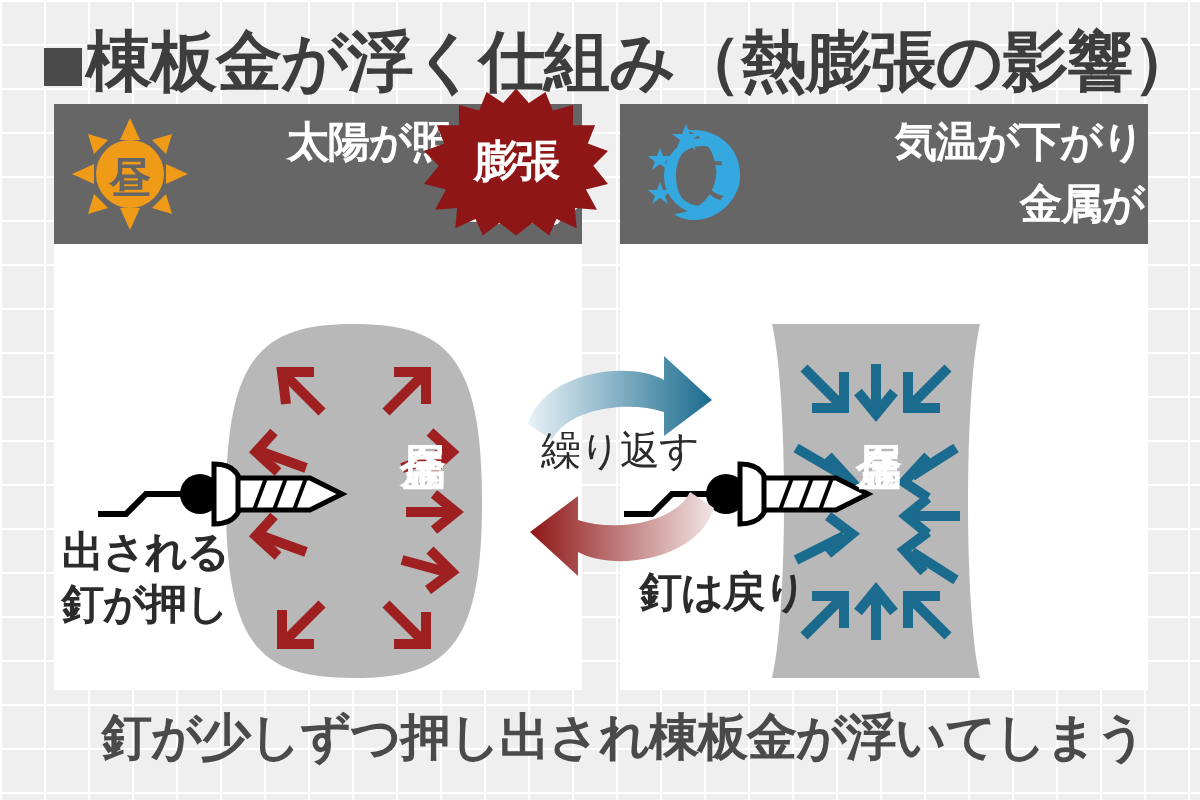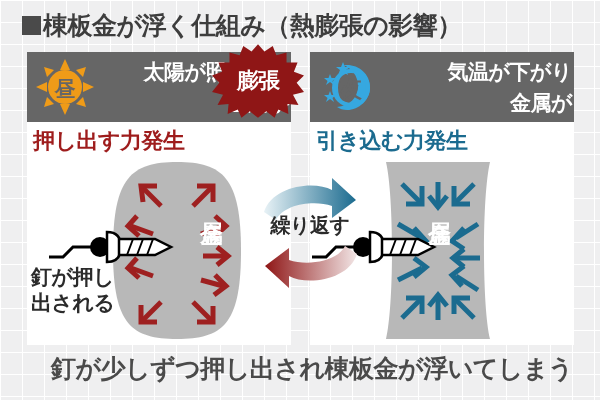--- a/index.html
+++ b/index.html
@@ -14,21 +14,21 @@
       linear-gradient(to bottom, #ffffff 1px, transparent 1px);
     background-size: 22px 22px;
     overflow: hidden;
     position: relative;
   }
   #stage { position: absolute; left: 0; top: 0; width: 600px; height: 400px; }
 
   
   .title {
     position: absolute; left: 22px; top: 9px;
-    font-size: 25px; font-weight: bold; color: #3d3d3d;
+    font-size: 33px; font-weight: bold; color: #3d3d3d;
     letter-spacing: -0.5px; white-space: nowrap;
   }
   .title .sq {
     display: inline-block; width: 19px; height: 19px;
     background: #4a4a4a; vertical-align: -1px; margin-right: 2px;
   }
 
   
   .panel { position: absolute; top: 52px; width: 264px; height: 293px; background: #ffffff; }
   .panel.left  { left: 27px; }
@@ -74,21 +74,21 @@
   }
   .nail-caption {
     position: absolute; font-size: 21px; font-weight: bold; color: #2b2b2b;
     line-height: 26px; letter-spacing: -0.5px; white-space: nowrap;
   }
 
   
   .cycle { position: absolute; left: 258px; top: 168px; width: 105px; height: 130px; }
   .cycle-label {
     position: absolute; left: 258px; top: 212px; width: 104px;
-    text-align: center; font-size: 20px; font-weight: bold; color: #2b2b2b;
+    text-align: center; font-size: 20px; font-weight: normal; color: #2b2b2b;
     letter-spacing: -0.5px;
   }
 
   
   .caption {
     position: absolute; left: 12px; top: 352px; width: 600px;
     text-align: center; font-size: 25px; font-weight: bold;
     color: #4a4a4a; letter-spacing: -0.5px;
   }
 </style>
@@ -119,21 +119,20 @@
           </g>
           <text x="30" y="38" text-anchor="middle" font-family="'Liberation Sans',sans-serif" font-size="21" font-weight="bold" fill="#666666">昼</text>
         </svg>
       </div>
       <div class="hdr-text">
         <span>太陽が照りつけ</span>
         <span class="l2">金属が</span>
       </div>
     </div>
 
-    <div class="force red">押し出す力発生</div>
 
     <div class="diagram">
       <svg width="264" height="189" viewBox="0 0 264 189">
 
         <path d="M 150 6 C 196 6 214 22 214 95 C 214 168 196 183 150 183
                  C 104 183 86 168 86 95 C 86 22 104 6 150 6 Z" fill="#b8b8b8"></path>
 
         <g stroke="#9e2020" stroke-width="5" fill="none">
           <g>
               <line x1="134" y1="50" x2="116" y2="32"></line>
@@ -180,22 +179,22 @@
           <path d="M 92 83 L 128 83 L 144 91 L 128 99 L 92 99 Z" fill="#ffffff" stroke="#000000" stroke-width="2.5"></path>
           <g stroke="#000000" stroke-width="2">
             <line x1="100" y1="99" x2="106" y2="83"></line>
             <line x1="110" y1="99" x2="116" y2="83"></line>
             <line x1="120" y1="99" x2="126" y2="83"></line>
           </g>
         </g>
       </svg>
       <div class="metal-label" style="left:173px; top:48px;">金属</div>
       <div class="nail-caption" style="left:4px; top:108px;">
+        <div>出される</div>
         <div>釘が押し</div>
-        <div>出される</div>
       </div>
     </div>
   </div>
 
   <div class="panel right">
 
     <div class="hdr">
       <div class="badge-icon">
         <svg width="60" height="58" viewBox="0 0 60 58">
           <path d="M 52 29 C 52 42 41 52 29 52 C 25 52 22 51 19 49
@@ -211,21 +210,20 @@
           </g>
           <text x="33" y="39" text-anchor="middle" font-family="'Liberation Sans',sans-serif" font-size="22" font-weight="bold" fill="#666666">夜</text>
         </svg>
       </div>
       <div class="hdr-text">
         <span>気温が下がり</span>
         <span class="l2">金属が</span>
       </div>
     </div>
 
-    <div class="force blue">引き込む力発生</div>
 
     <div class="diagram">
       <svg width="264" height="189" viewBox="0 0 264 189">
 
         <path d="M 76 6 L 180 6 C 172 40 172 150 180 183 L 76 183
                  C 84 150 84 40 76 6 Z" fill="#b8b8b8"></path>
 
         <g stroke="#1b6b8f" stroke-width="5" fill="none">
           <g>
               <line x1="92" y1="28" x2="110" y2="46"></line>
@@ -280,20 +278,21 @@
           <path d="M 72 83 L 108 83 L 124 91 L 108 99 L 72 99 Z" fill="#ffffff" stroke="#000000" stroke-width="2.5"></path>
           <g stroke="#000000" stroke-width="2">
             <line x1="80" y1="99" x2="86" y2="83"></line>
             <line x1="90" y1="99" x2="96" y2="83"></line>
             <line x1="100" y1="99" x2="106" y2="83"></line>
           </g>
         </g>
       </svg>
       <div class="metal-label" style="left:118px; top:48px;">金属</div>
       <div class="nail-caption" style="left:10px; top:128px;">
+        <div>釘は戻り</div>
       </div>
     </div>
   </div>
 
   <div class="burst red">
     <svg width="92" height="74" viewBox="0 0 100 80">
       <polygon fill="#8f1616" points="50,0 57,8 66,2 70,12 81,9 81,20 93,20 89,30 100,34 92,42 100,52 88,55 94,66 82,65 83,76 72,71 68,80 59,73 50,80 41,73 32,80 28,71 17,76 18,65 6,66 12,55 0,52 8,42 0,34 11,30 7,20 19,20 19,9 30,12 34,2 43,8"></polygon>
     </svg>
     <div class="btxt">膨張</div>
   </div>

